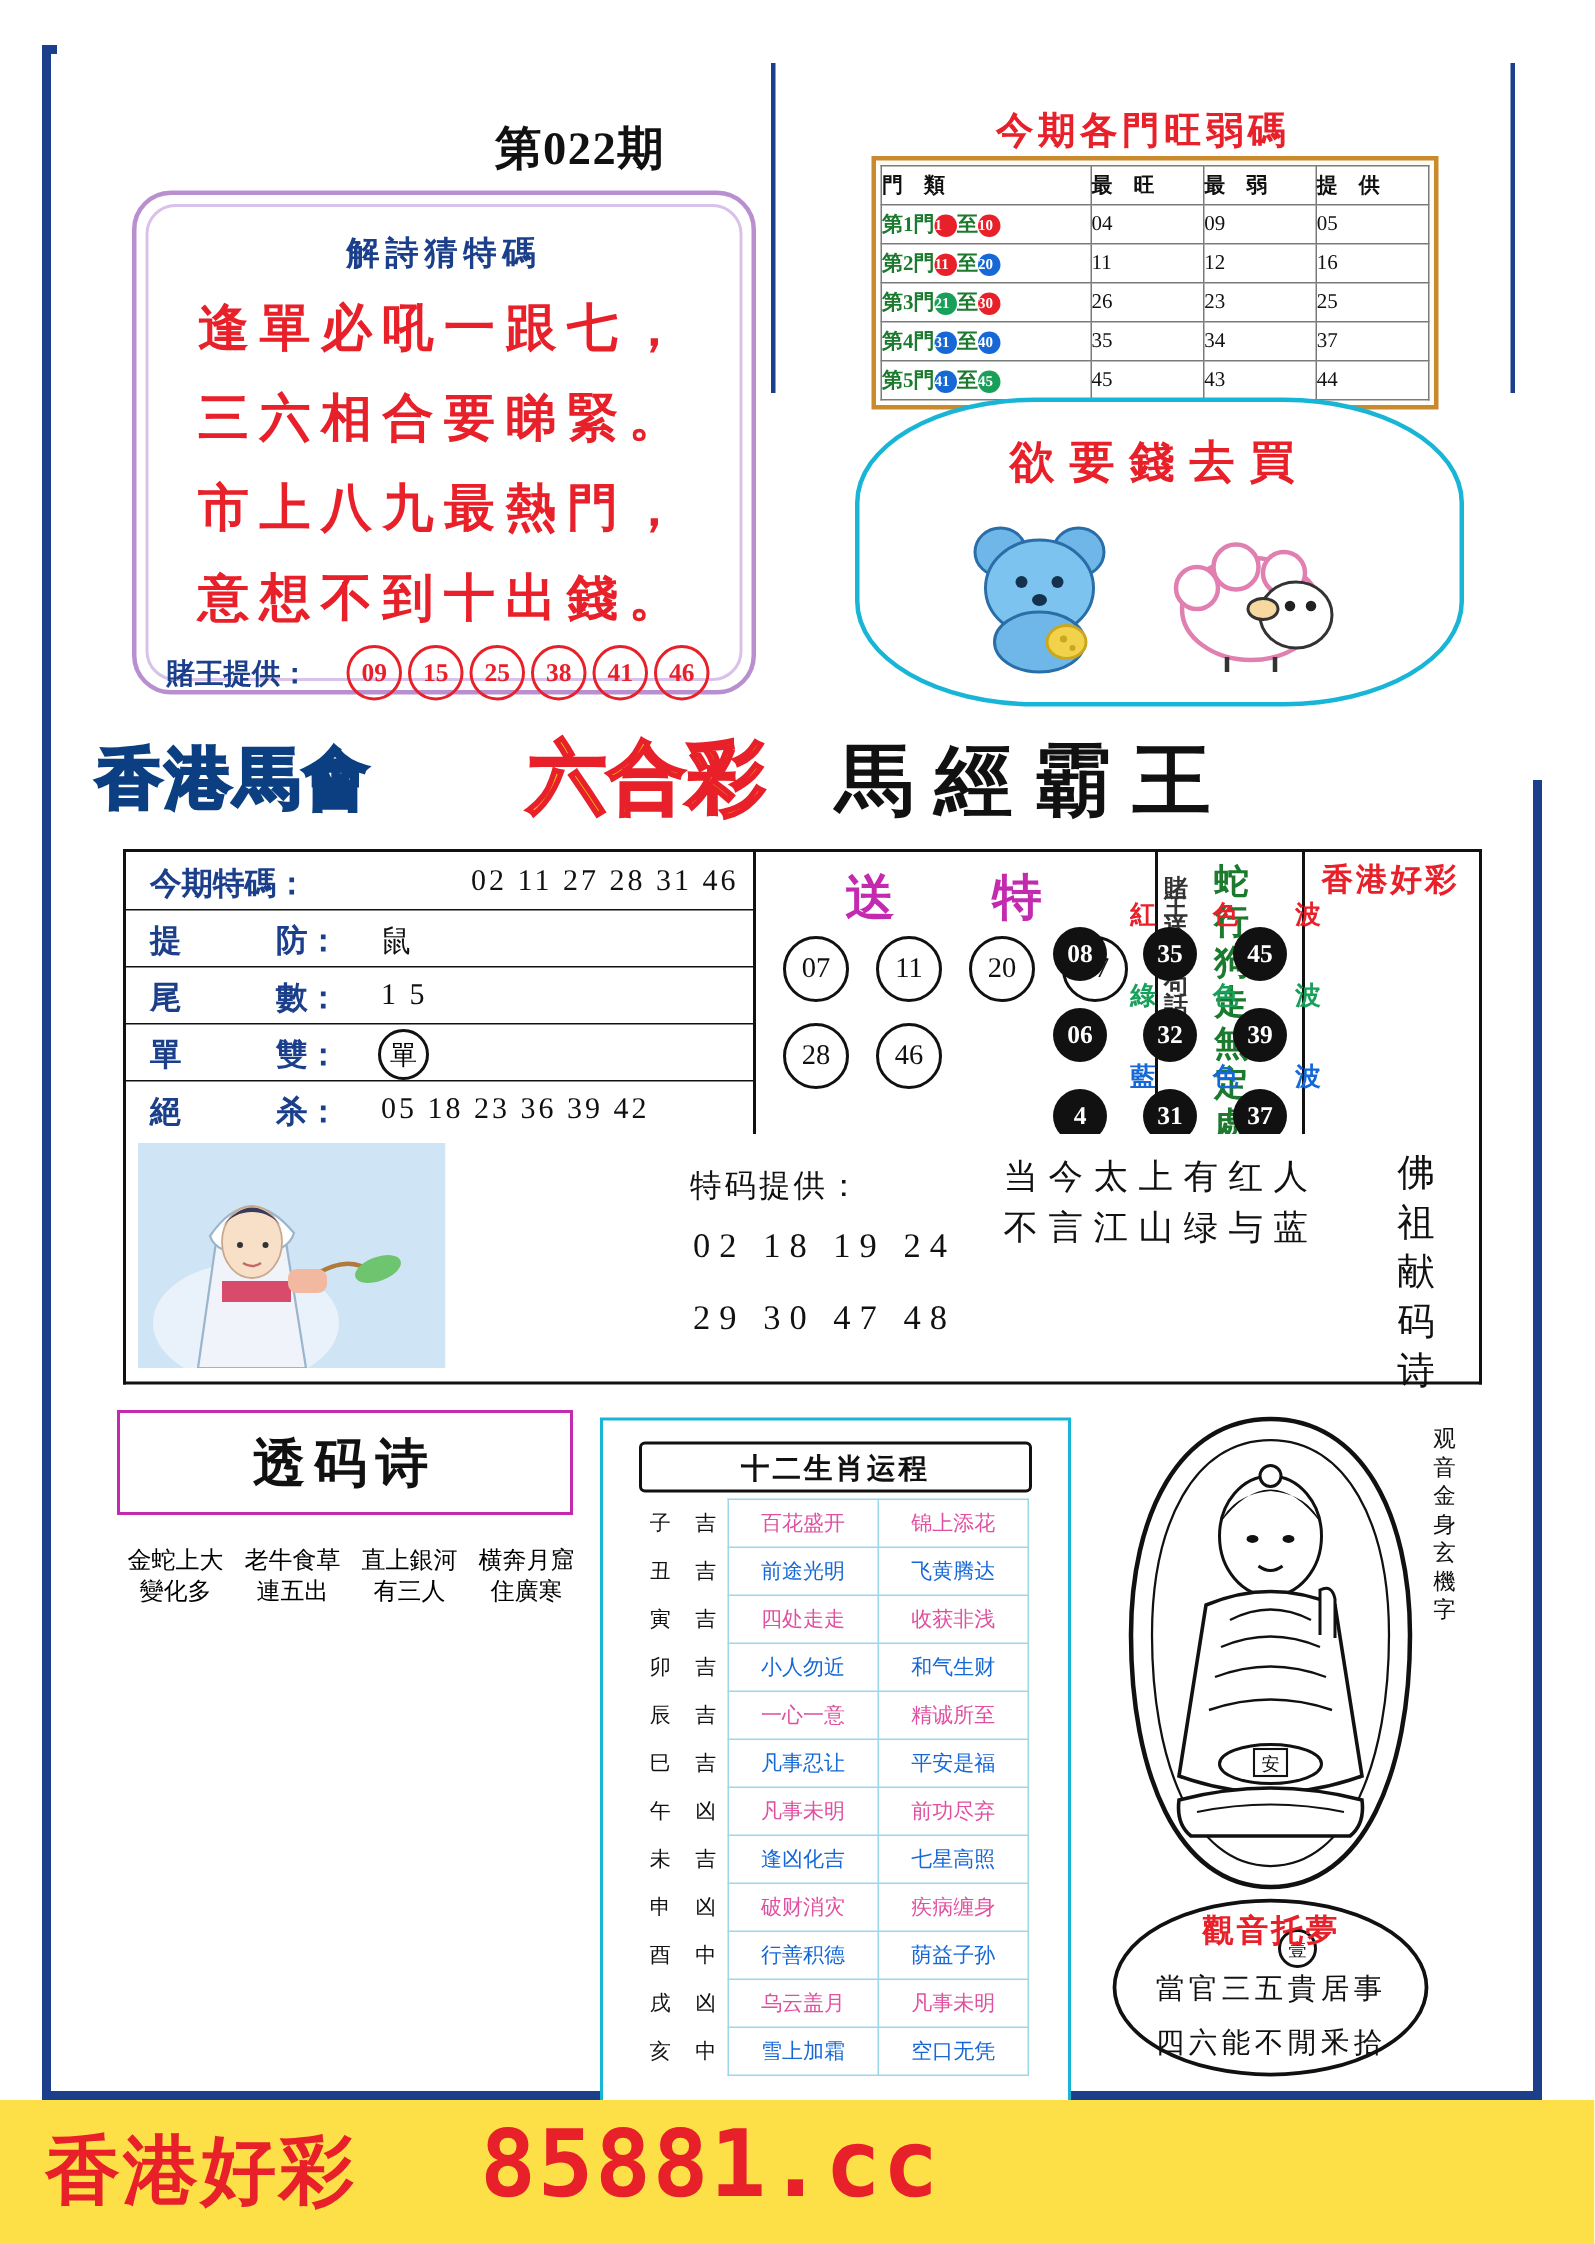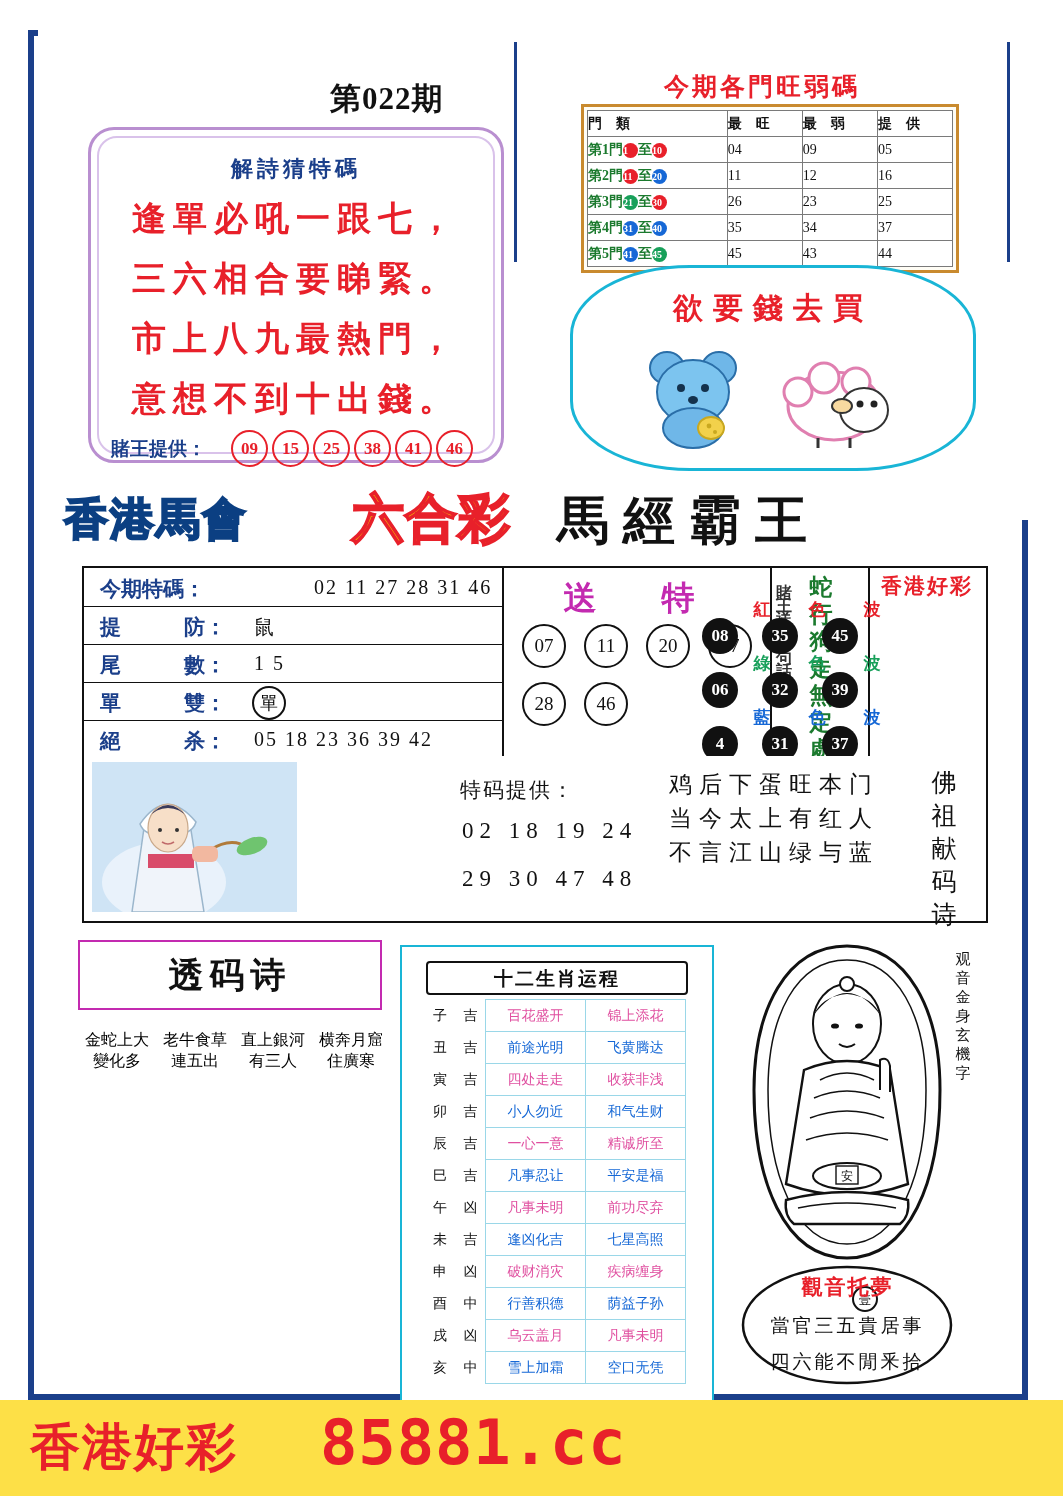--- a/index.html
+++ b/index.html
@@ -520,21 +520,20 @@
       <path d="M70 80 Q76 84 82 80" stroke="#c06a6a" stroke-width="1.6" fill="none"></path>
       <rect x="56" y="92" width="46" height="14" fill="#d94b6a"></rect>
       <path d="M118 88 Q140 74 156 86" stroke="#b07a3a" stroke-width="3" fill="none"></path>
       <ellipse cx="160" cy="84" rx="16" ry="8" fill="#6fc46f" transform="rotate(-20 160 84)"></ellipse>
       <rect x="100" y="84" width="26" height="16" fill="#f2b8a0" rx="6"></rect>
     </svg>
     <div class="temahint">特码提供：</div>
     <div class="tema-n1">02 18 19 24</div>
     <div class="tema-n2">29 30 47 48</div>
     <div class="fozu-poem">
-      <div class="fp-line">鸡后下蛋旺本门</div>
       <div class="fp-line">当今太上有红人</div>
       <div class="fp-line">不言江山绿与蓝</div>
     </div>
     <div class="fozu-label">佛祖献码诗</div>
   </div>
 
   <div class="toumashi-box">
     <div class="toumashi">透码诗</div>
   </div>
 

